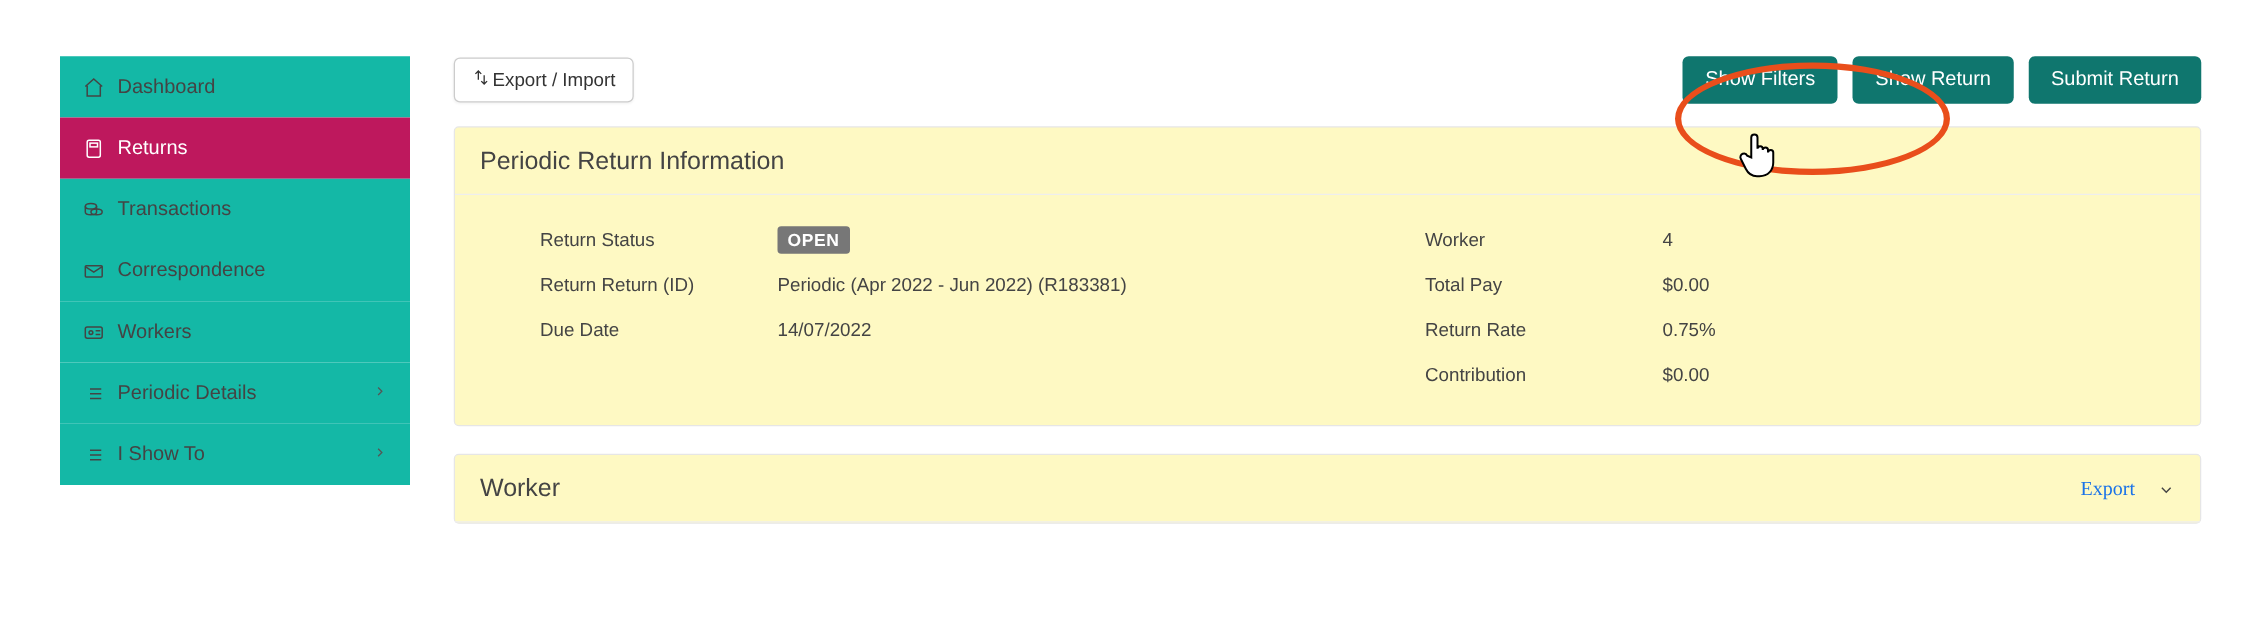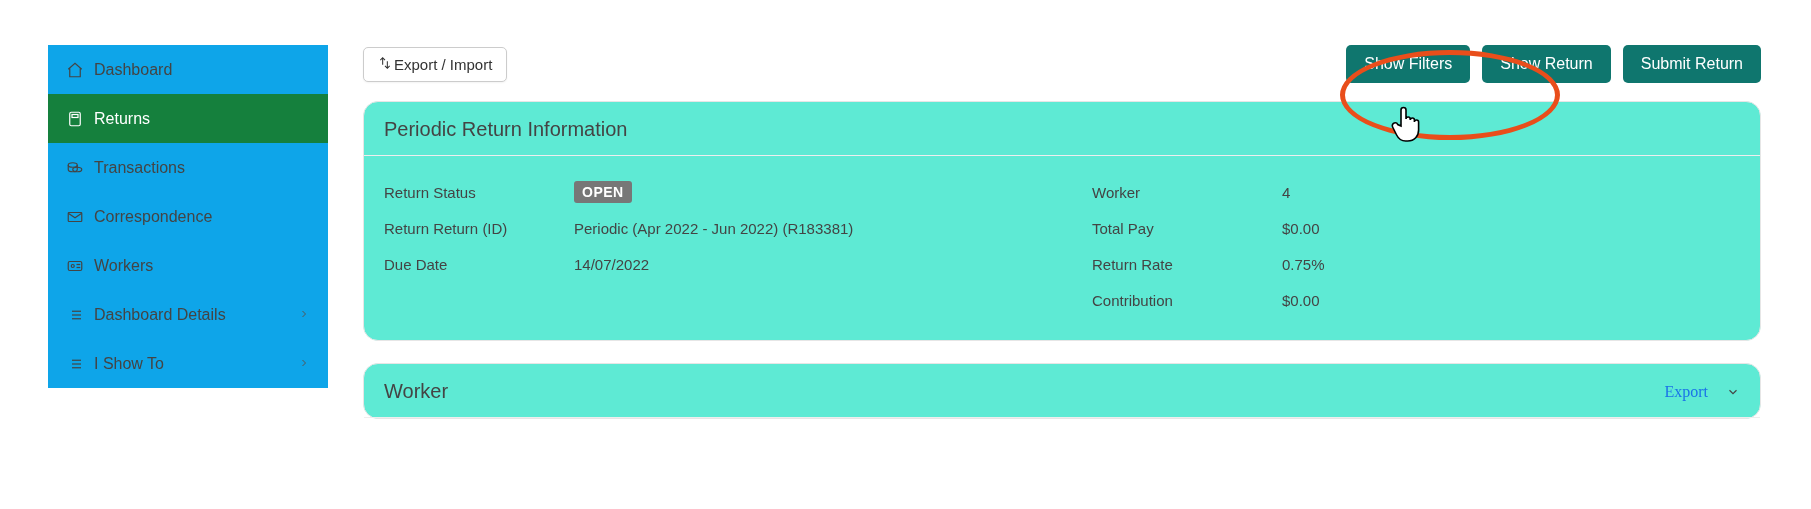--- a/index.html
+++ b/index.html
@@ -22,26 +22,26 @@
   .sidebar {
     width: 280px;
     flex-shrink: 0;
   }
   .nav-item {
     display: flex;
     align-items: center;
     height: 49px;
     padding: 0 18px;
     color: #444;
-    background: #0ea5e9;
+    background: #14b8a6;
     cursor: pointer;
     font-size: 16px;
   }
   .nav-item.active {
-    background: #15803d;
+    background: #be185d;
     color: #fff;
   }
   .nav-item .icon {
     width: 28px;
     display: inline-flex;
     align-items: center;
     justify-content: flex-start;
   }
   .nav-item .label {
     flex: 1;
@@ -84,43 +84,43 @@
     color: #fff;
     border: none;
     padding: 10px 18px;
     font-size: 16px;
   }
   .spacer { flex:1; }
   .toolbar .btn-primary { margin-left: 12px; }
 
   .card {
     border: 1px solid #e6e6e6;
-    border-radius: 15px;
-    background: #5eead4;
+    border-radius: 4px;
+    background: #fef9c3;
   }
   .card-header {
     padding: 16px 20px 14px;
     border-bottom: 1px solid #eee;
     font-size: 20px;
     color: #444;
     display:flex;
     align-items:center;
   }
   .card-body {
     padding: 18px 20px 22px;
     display: flex;
     gap: 60px;
   }
   .col { flex:1; }
   .row {
     display: flex;
     align-items: center;
     height: 36px;
   }
-  .row .k { width: 190px; color:#444; }
+  .row .k { width: 190px; color:#444;margin-left:48px; }
   .row .v { color:#444; }
   .badge {
     display:inline-block;
     background:#777;
     color:#fff;
     font-size:14px;
     letter-spacing:0.5px;
     padding:3px 8px;
     border-radius:3px;
     font-weight:bold;
@@ -218,21 +218,21 @@
       <span class="icon">
         <svg viewBox="0 0 24 24">
             <line x1="4" y1="7" x2="4" y2="7"></line>
             <line x1="8" y1="7" x2="20" y2="7"></line>
             <line x1="4" y1="12" x2="4" y2="12"></line>
             <line x1="8" y1="12" x2="20" y2="12"></line>
             <line x1="4" y1="17" x2="4" y2="17"></line>
             <line x1="8" y1="17" x2="20" y2="17"></line>
           </svg>
       </span>
-      <span class="label">Dashboard Details</span>
+      <span class="label">Periodic Details</span>
       <span class="chev">
         <svg viewBox="0 0 24 24" width="12" height="12" stroke="#555" fill="none" stroke-width="2">
             <path d="M9 6 L15 12 L9 18"></path>
           </svg>
       </span>
     </div>
     <div class="nav-item">
       <span class="icon">
         <svg viewBox="0 0 24 24">
             <line x1="4" y1="7" x2="4" y2="7"></line>

